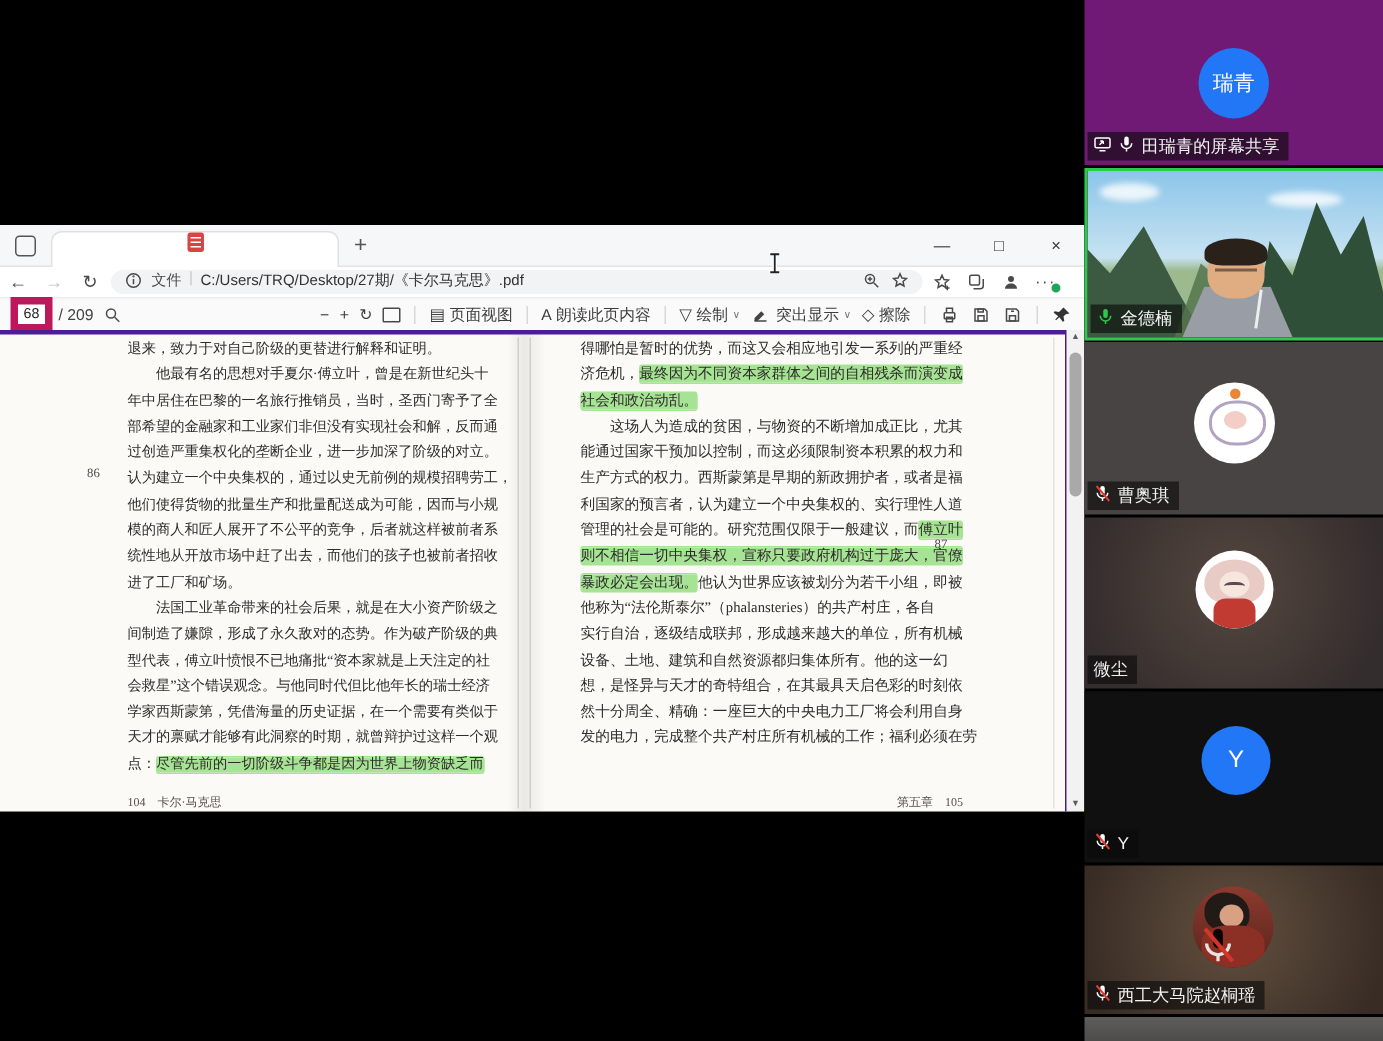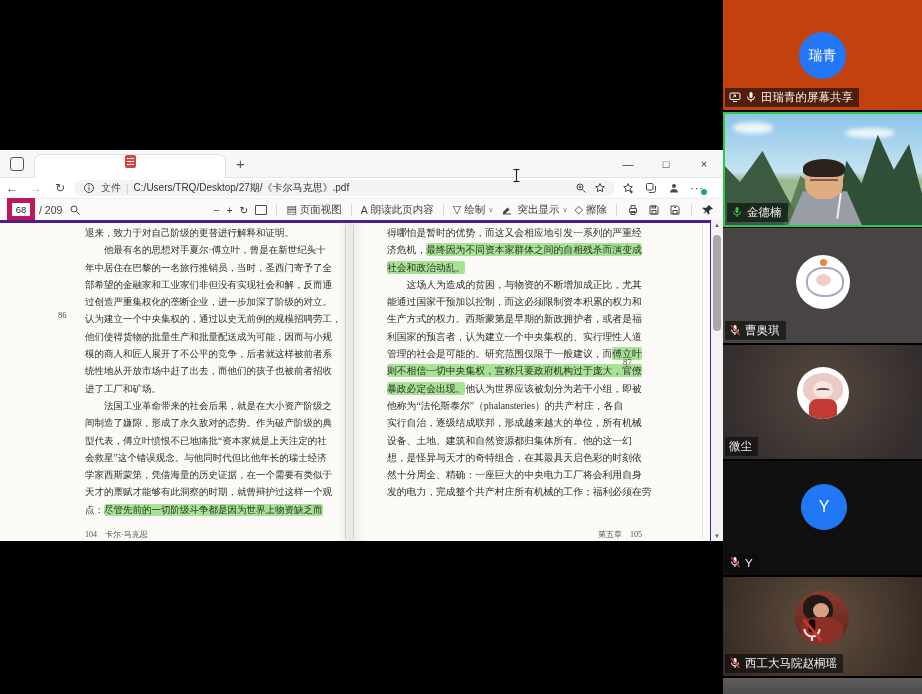--- a/index.html
+++ b/index.html
@@ -20,21 +20,21 @@
   .tabtitle{font-size:10.5px;color:#3c3c3c;white-space:nowrap;overflow:hidden;flex:1;}
   .tabclose{font-size:12px;color:#666;padding:0 2px;}
   .newtab{font-size:15px;color:#555;margin-left:10px;}
   #winctl{margin-left:auto;display:flex;}
   #winctl span{width:38px;text-align:center;font-size:11px;color:#333;line-height:26px;}
 
   #toolbar{left:0;top:28px;width:723px;height:20px;display:flex;align-items:center;background:#fff;}
   .navbtn{font-size:12px;color:#4a4a4a;width:24px;text-align:center;}
   .navbtn.dis{color:#c2c2c2;}
   #addressbar{flex:1;height:16px;background:#f1f3f4;border-radius:9px;margin:0 6px 0 2px;
-              display:flex;align-items:center;padding:0 8px;gap:5px;max-width:525px;}
+              display:flex;padding:0 8px;gap:5px;max-width:525px;}
   #addressbar .pfx{font-size:10px;color:#4a4a4a;}
   #addressbar .sep{color:#c7c7c7;font-size:10px;}
   #addressbar .url{font-size:10px;color:#333;white-space:nowrap;overflow:hidden;flex:1;}
   .chromeicon{width:14px;height:14px;display:inline-flex;align-items:center;justify-content:center;color:#4a4a4a;flex:0 0 auto;}
   .chromeicon svg{width:12px;height:12px;}
   #toolbar-right{display:flex;align-items:center;gap:9px;margin-right:6px;}
   .menu-dots{position:relative;font-size:11px;color:#444;letter-spacing:1px;}
   .menu-dots i{position:absolute;right:-4px;bottom:-2px;width:6px;height:6px;border-radius:50%;
                background:#21a35c;border:1px solid #fff;}
 
@@ -71,21 +71,21 @@
   #scrollbar{left:711px;top:0;width:12px;height:321px;background:#f2f2f2;}
   #scrollbar .arr{width:12px;height:10px;color:#5e5e5e;font-size:6px;text-align:center;line-height:10px;}
   #sb-thumb{left:2px;top:15px;width:8px;height:96px;background:#a9a9a9;border-radius:4px;}
   #sb-down{top:311px;}
 
   
   #cursor{left:512px;top:168px;width:9px;height:15px;}
 
   
   #sidebar{left:723px;top:0;width:199px;height:694px;background:#000;}
-  .tile{left:0;width:199px;overflow:hidden;background:#c2410c;}
+  .tile{left:0;width:199px;overflow:hidden;background:#701a75;}
   .avatar{border-radius:50%;display:flex;align-items:center;justify-content:center;
           color:#fff;font-size:14px;}
   .chip{position:absolute;left:2px;bottom:3px;background:rgba(10,10,10,.62);color:#f2f2f2;
         font-size:11.5px;padding:2px 6px 2px 4px;display:flex;align-items:center;gap:4px;
         max-width:190px;white-space:nowrap;}
   .chip svg{width:12px;height:12px;flex:0 0 auto;}
   #tile-speaker{border:2px solid #2ec84a;background:#223;}
   .scene{position:absolute;inset:0;background:linear-gradient(#8cc5e9 0%,#c7e3f2 52%,#9db98e 60%);}
   .mnt{position:absolute;bottom:0;}
   .m1{left:-12px;width:90px;height:78px;background:#3c5a41;clip-path:polygon(0 100%,8% 18%,30% 45%,55% 5%,80% 60%,100% 100%);}

